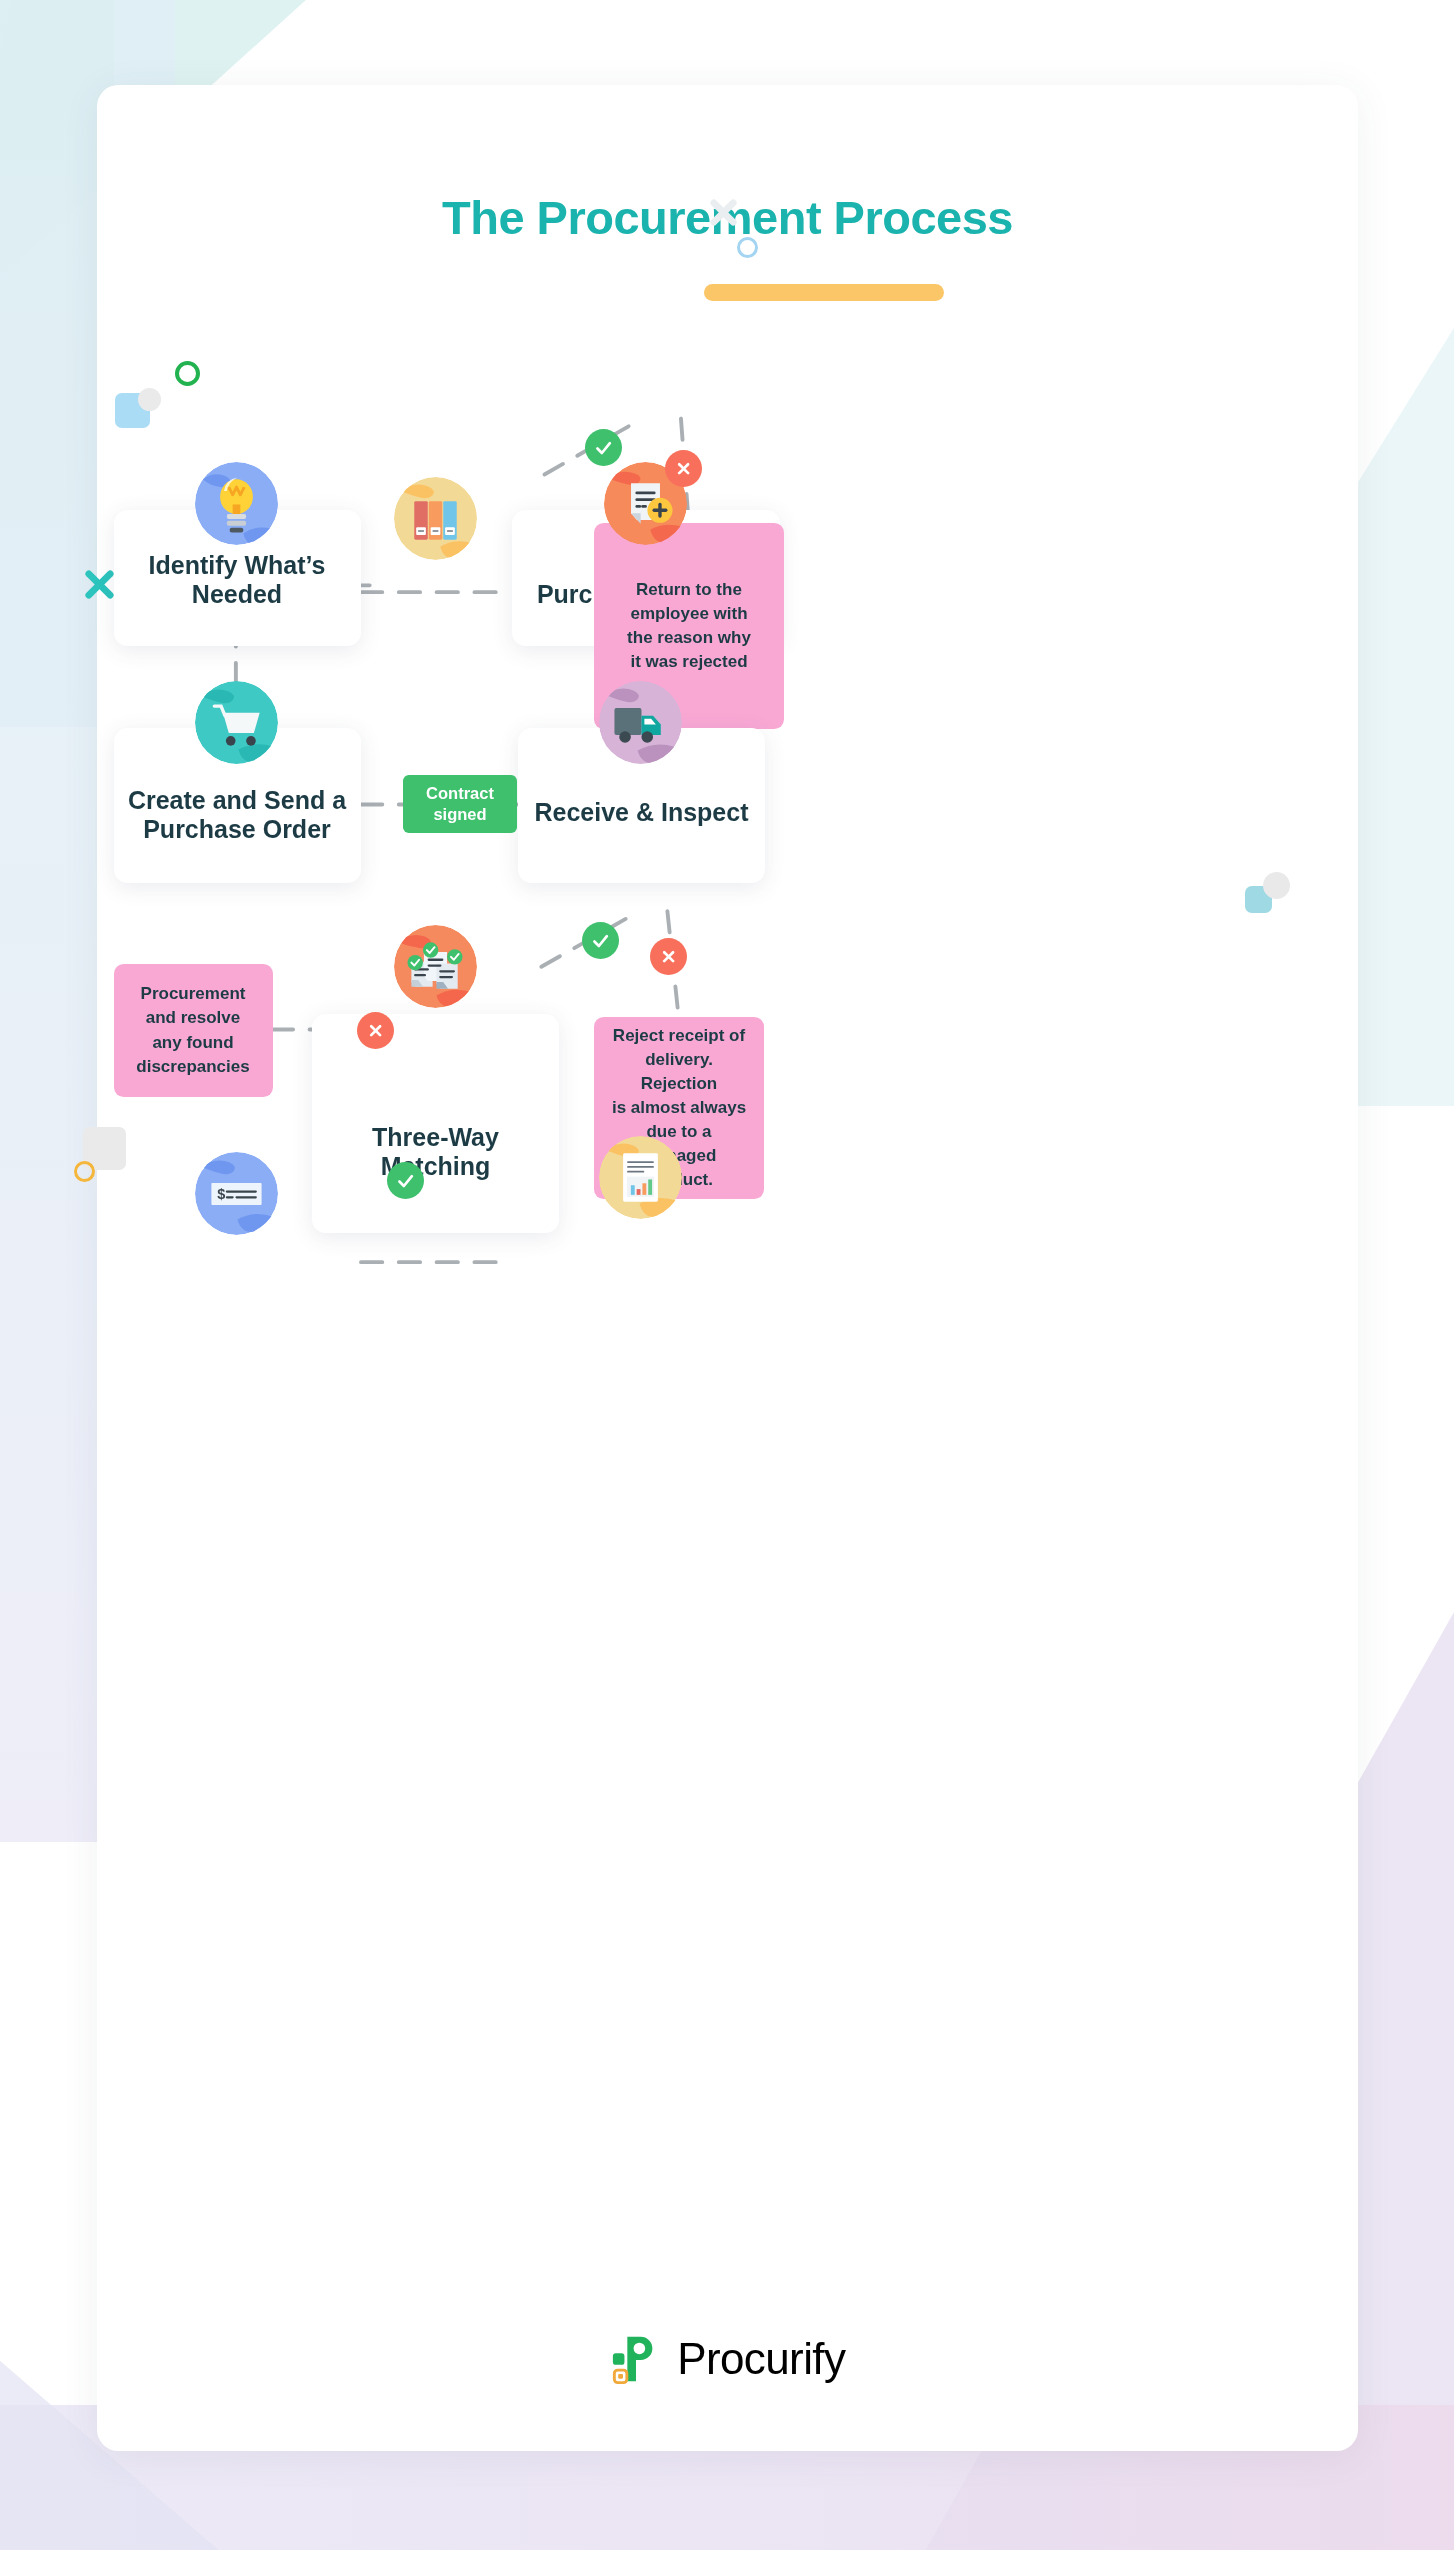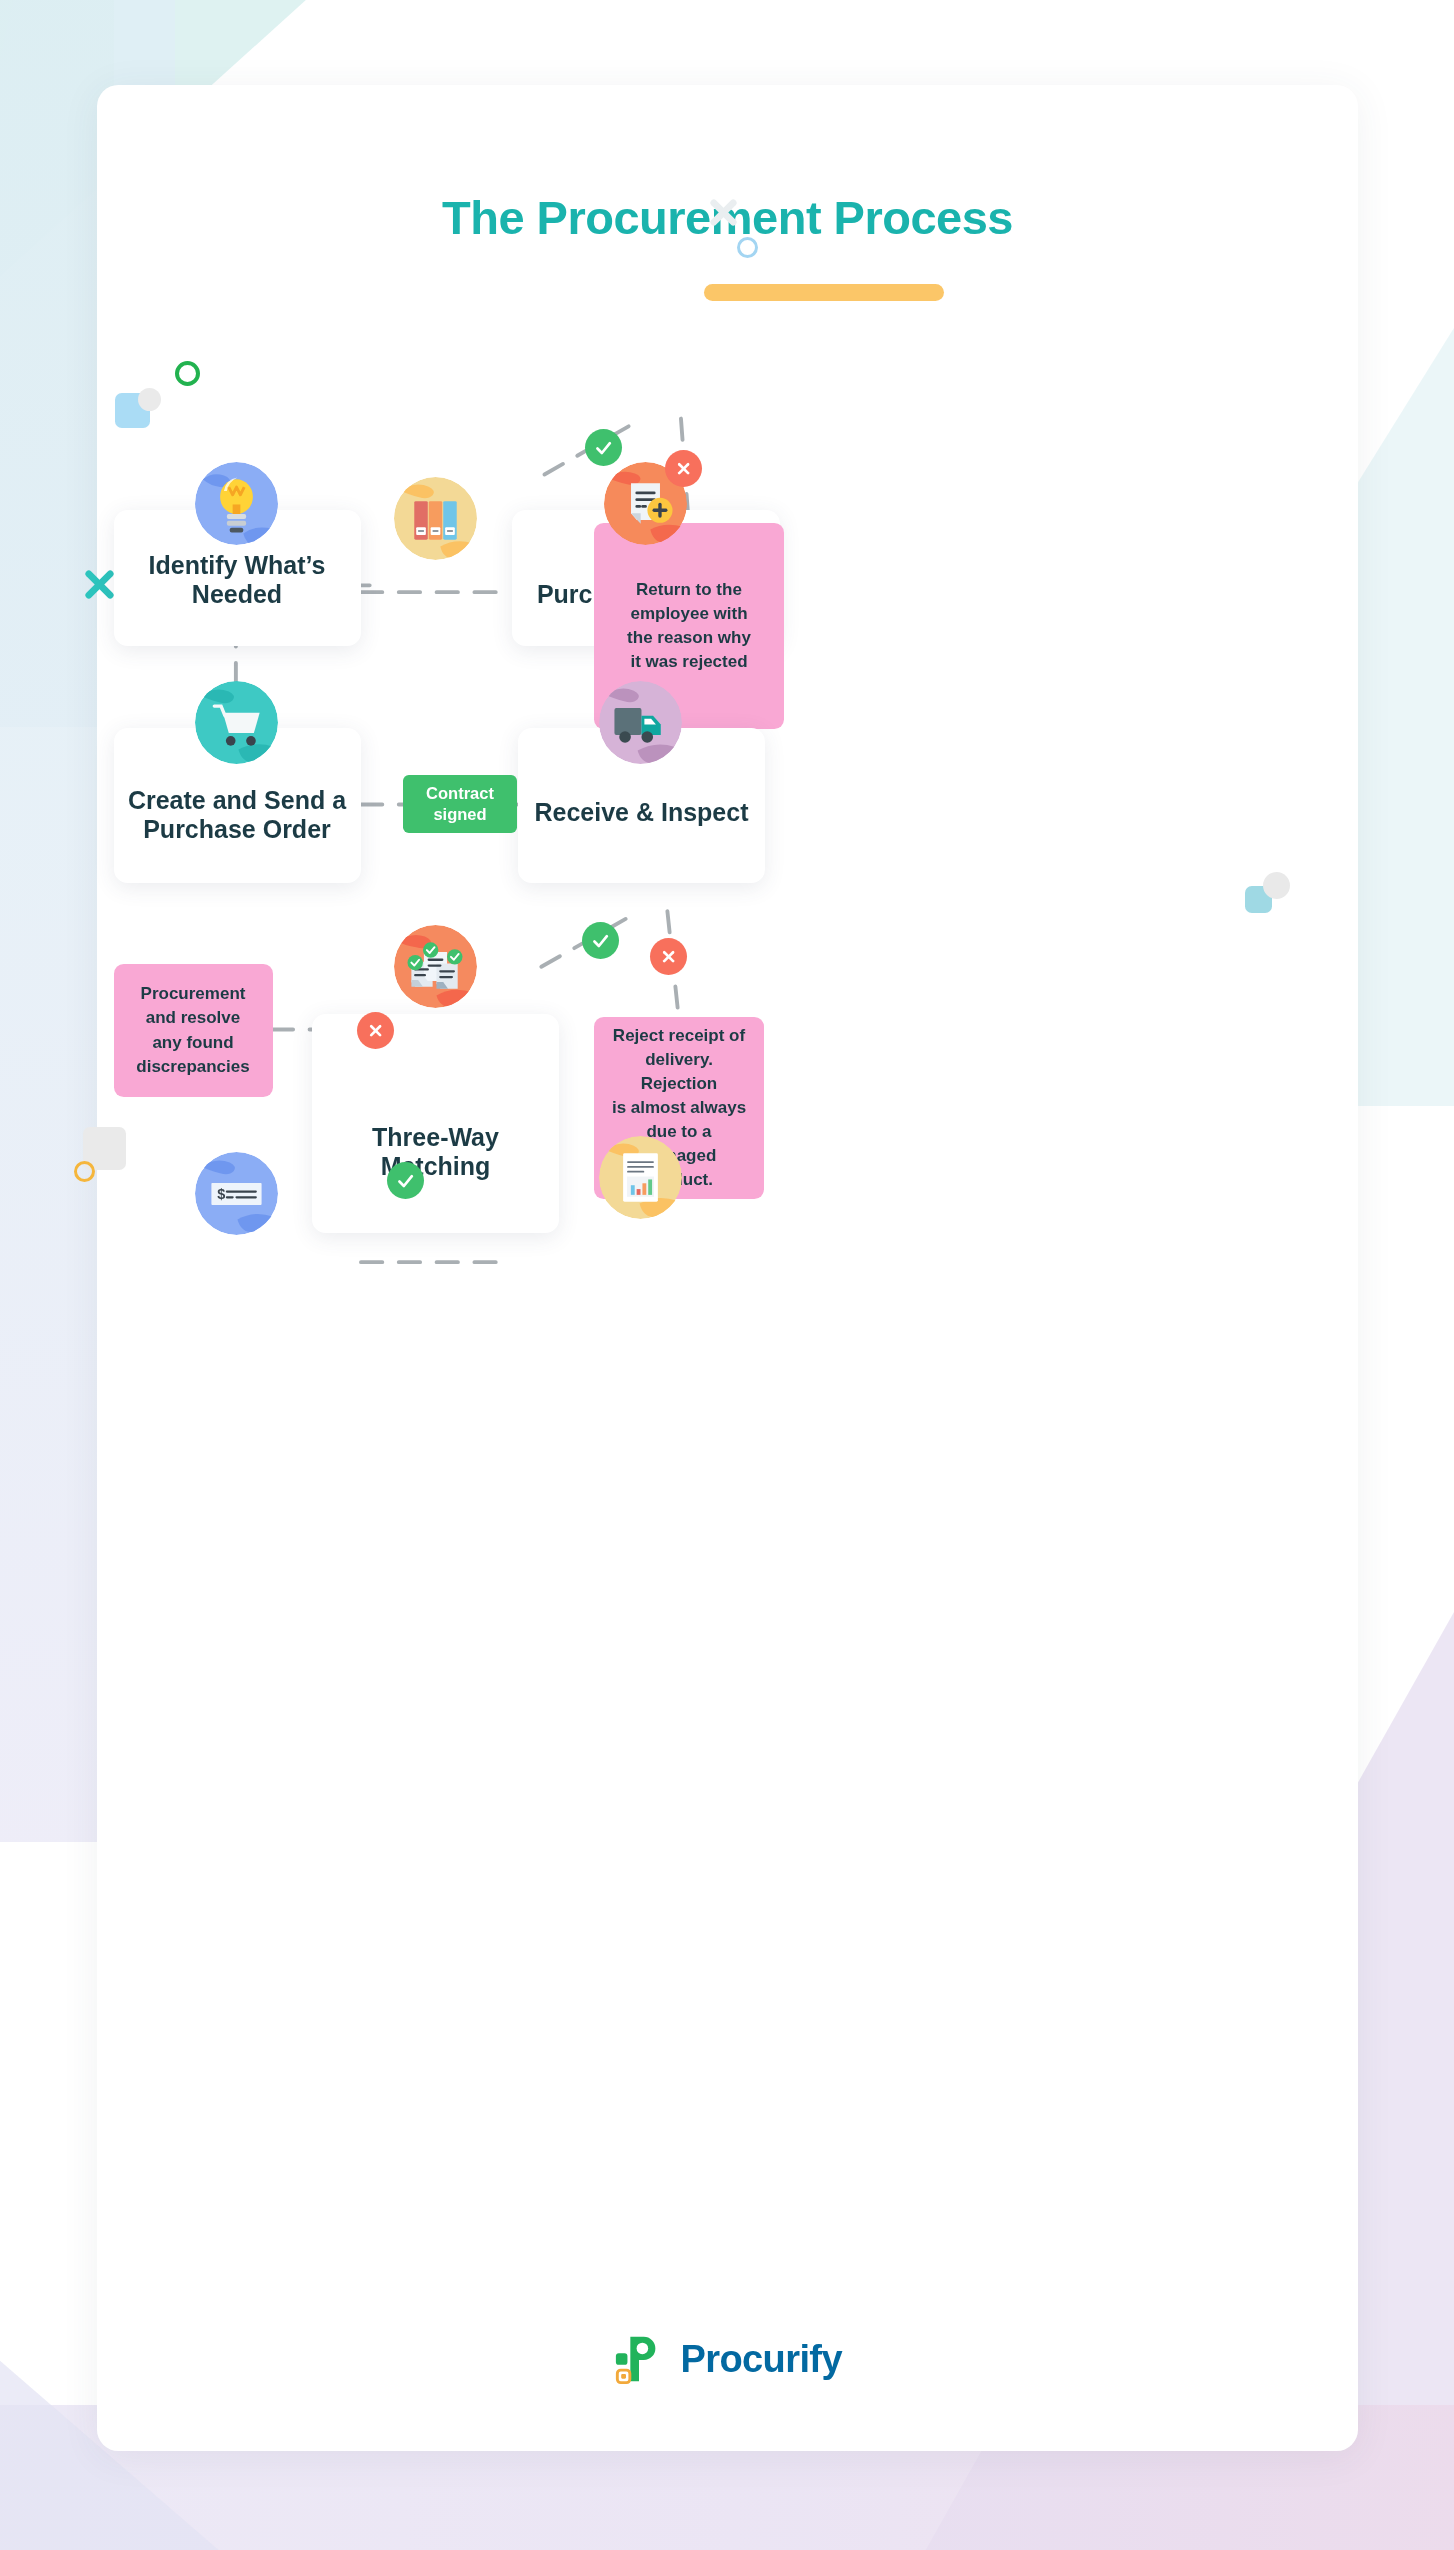--- a/index.html
+++ b/index.html
@@ -213,23 +213,23 @@
     position: absolute;
     left: 0; bottom: 66px;
     width: 1261px;
     display: flex;
     align-items: center;
     justify-content: center;
     gap: 15.5px;
     z-index: 5;
   }
   .logo-word {
-    font-size: 38px;
-    font-weight: bold;
-    color: #0369a1;
+    font-size: 44px;
+    font-weight: normal;
+    color: #000000;
     letter-spacing: -0.6px;
   }
 </style>
 </head>
 <body>
 
 <div id="bg-layer">
   <div class="bg-tri-tl"></div>
   <div class="bg-tri-tl2"></div>
   <div class="bg-strip-left"></div>

